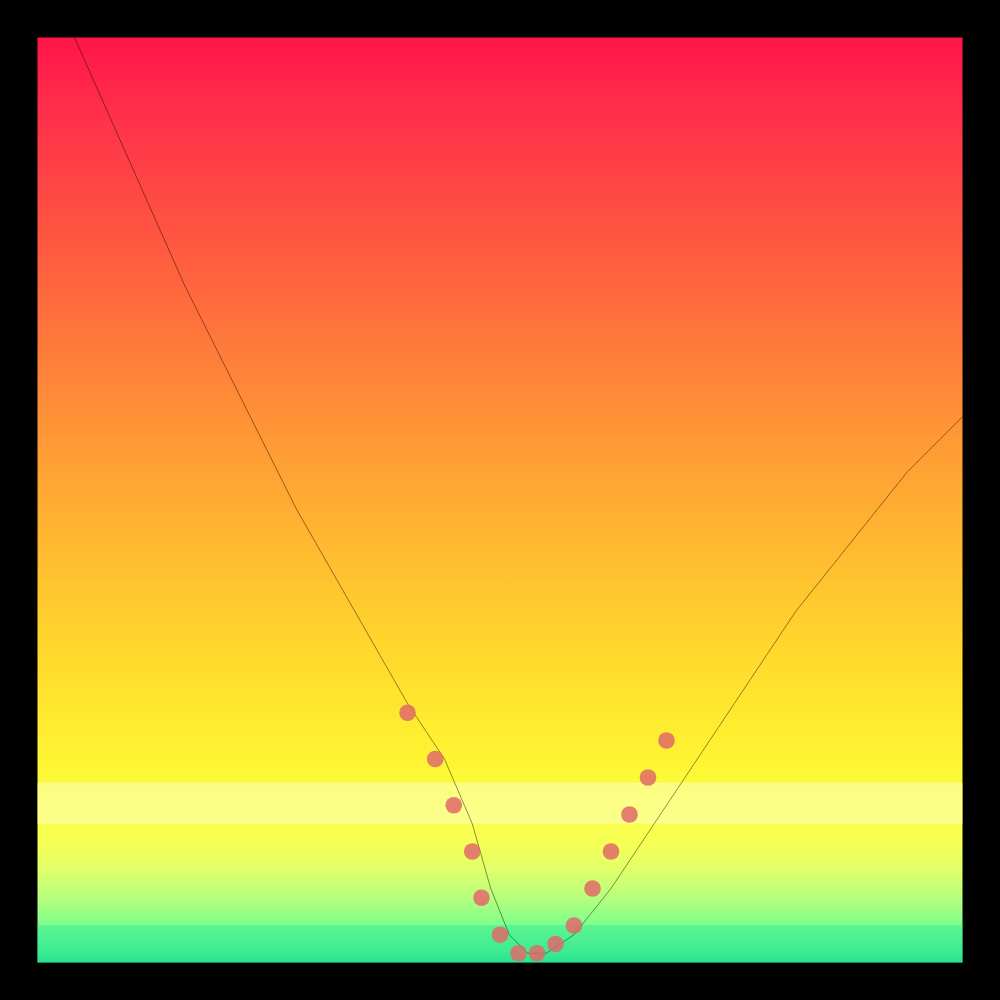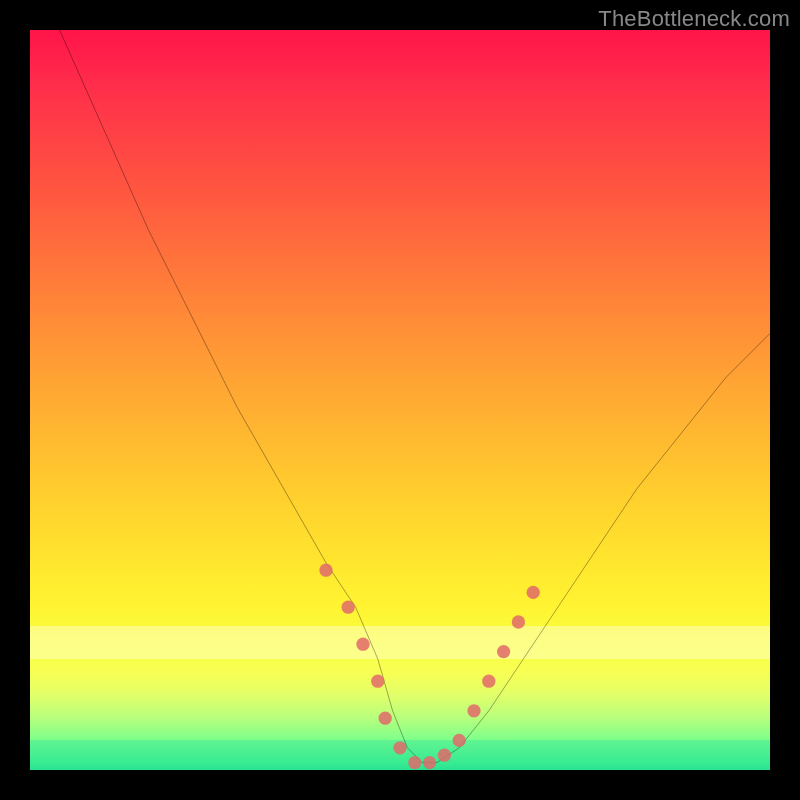--- a/index.html
+++ b/index.html
@@ -77,21 +77,20 @@
     font-size: 22px;
     letter-spacing: 0.2px;
     user-select: none;
   }
 </style>
 </head>
 <body>
 
 <div class="frame">
 
-  <div class="watermark">TheBottleneck.com</div>
 
   <div class="plot">
 
     <div class="band pale"></div>
     <div class="band green"></div>
 
     <svg class="curve" viewBox="0 0 100 100" preserveAspectRatio="none">
       <path id="curve-path" fill="none" stroke="#000" stroke-width="0.35" vector-effect="non-scaling-stroke" d="M4.00 0.00 L8.00 9.00 L12.00 18.00 L16.00 27.00 L20.00 35.00 L24.00 43.00 L28.00 51.00 L32.00 58.00 L36.00 65.00 L40.00 72.00 L44.00 78.00 L47.00 85.00 L49.00 92.00 L51.00 97.00 L53.00 99.00 L55.00 99.00 L58.00 97.00 L62.00 92.00 L66.00 86.00 L70.00 80.00 L74.00 74.00 L78.00 68.00 L82.00 62.00 L86.00 57.00 L90.00 52.00 L94.00 47.00 L98.00 43.00 L100.00 41.00"></path>
       <g id="marker-group">
           <circle cx="40" cy="73" r="0.9" fill="#e06a6a" fill-opacity="0.85"></circle>

